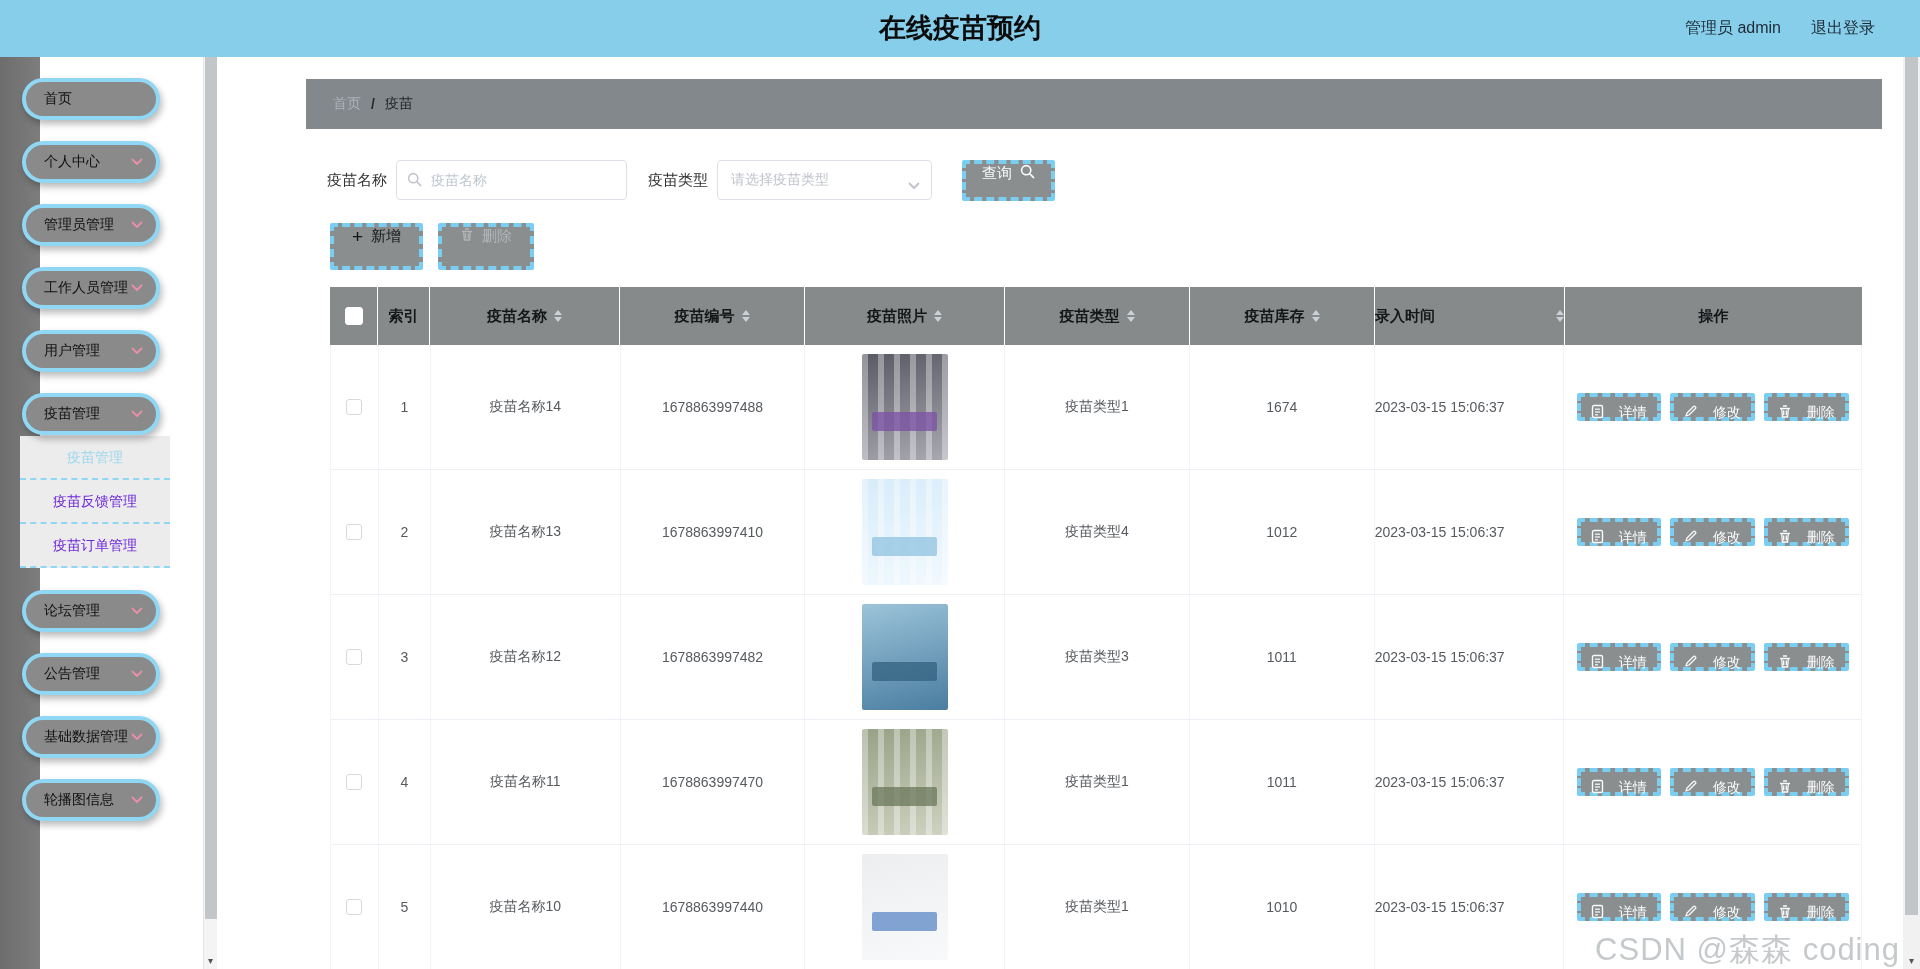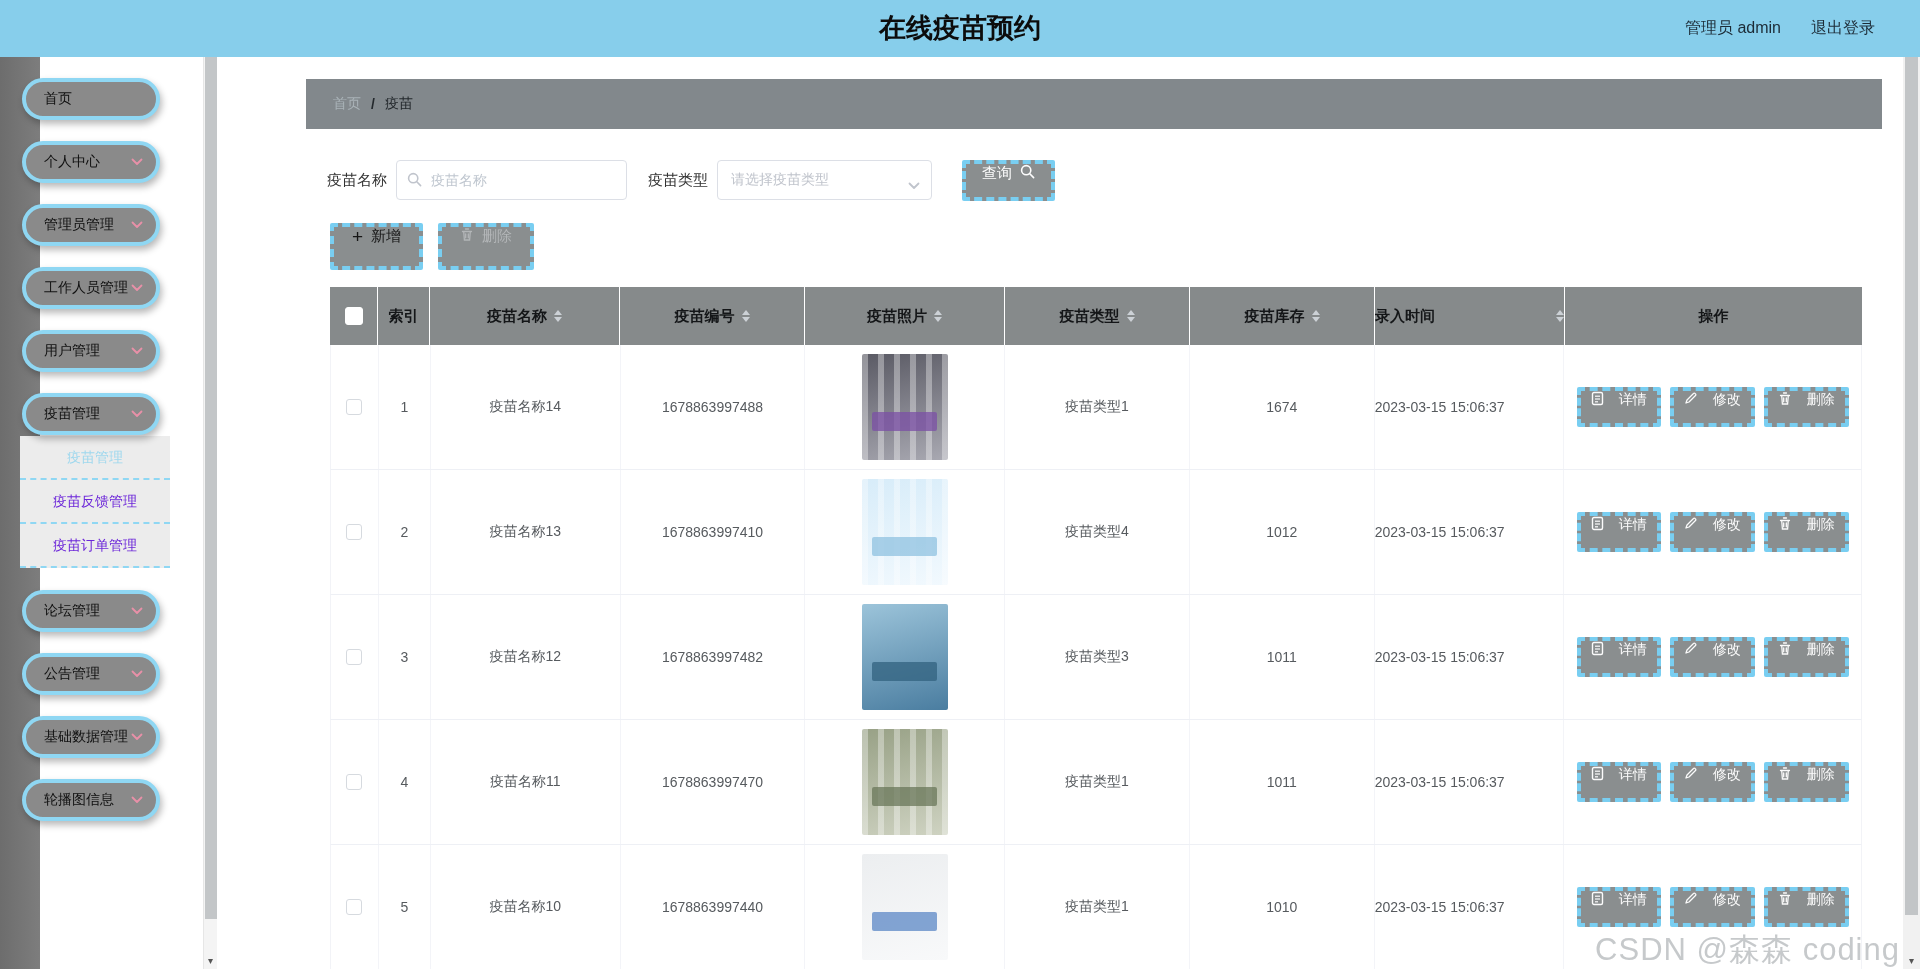--- a/index.html
+++ b/index.html
@@ -70,21 +70,21 @@
   .c0{width:48px;} .c1{width:52px;} .c2{width:190px;} .c3{width:185px;} .c4{width:200px;}
   .c5{width:185px;} .c6{width:185px;} .c7{width:190px;justify-content:space-between;} .c8{width:297px;}
 
   .cb { width:16px; height:16px; background:#fff; border:1px solid #d6dadf; border-radius:3px; cursor:pointer; }
   .cb.head { width:18px; height:18px; border-color:#fff; }
 
   .photo { position:relative; width:86px; height:106px; border-radius:2px; overflow:hidden; }
   .photo-accent { position:absolute; left:12%; right:12%; top:55%; height:18%; opacity:.75; border-radius:2px; }
 
   .actions { display:flex; gap:9px; }
-  .row-btn { height:40px; padding:0 10px; font-size:14px; color:#fbfbfb; gap:15px; }
+  .row-btn { height:28px; padding:7px 10px; font-size:14px; color:#fbfbfb; gap:15px; }
 
   
   .page-scroll { position:absolute; right:0; top:57px; width:17px; height:912px; background:#f1f1f1; z-index:45; }
   .pg-thumb { position:absolute; left:2px; top:0; width:13px; height:858px; background:#c2c5c7; }
   .pg-arrow { position:absolute; left:0; bottom:1px; width:100%; text-align:center; font-size:10px; color:#555; line-height:14px; }
 
   .watermark { position:absolute; right:20px; bottom:-2px; font-size:31px; color:rgba(193,196,199,0.92); z-index:60; letter-spacing:1px; white-space:nowrap; }
 </style>
 </head>
 <body>

